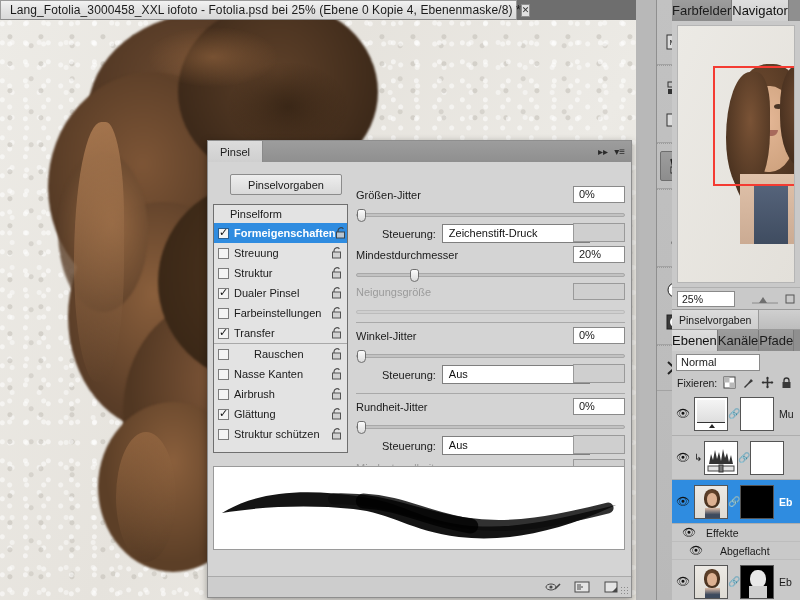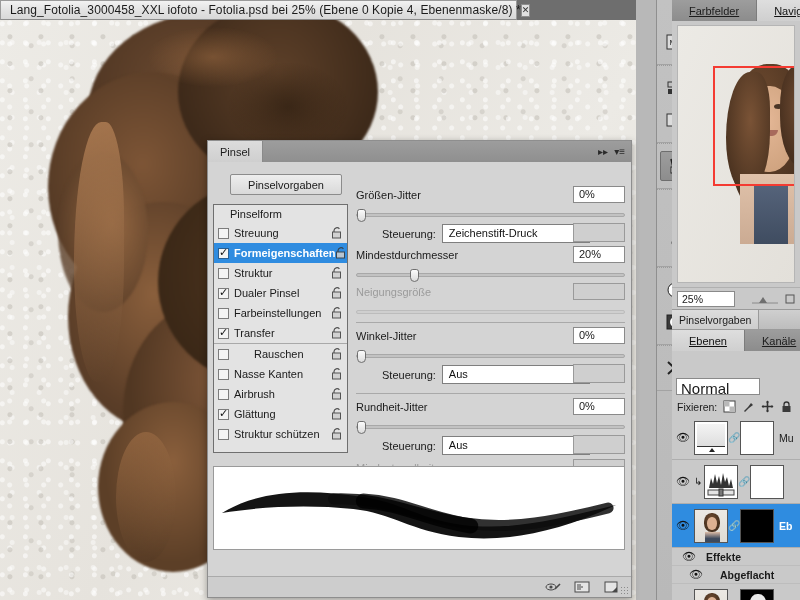--- a/index.html
+++ b/index.html
@@ -178,23 +178,23 @@
   .dock-group.dotted { border-top: 1px dotted #9b9b9b; }
   .dicon {
     width: 30px; height: 30px; margin: 2px auto; display: flex; align-items: center; justify-content: center;
     cursor: pointer; border-radius: 2px; font-size: 15px; color: #2b2b2b;
   }
   .dicon.active { background: linear-gradient(to bottom,#9d9d9d,#8d8d8d); border: 1px solid #6e6e6e; }
 
   .right-panels { position: absolute; left: 672px; top: 0; width: 128px; height: 600px; background: #c9c9c9; }
   .rtabs { display: flex; height: 21px; background: #8f8f8f; }
   .rtab {
-    flex: 0 0 auto; padding: 0 17px; display: flex; align-items: center; font-size: 11px;
+    flex: 0 0 auto; padding: 0 0; display: flex; align-items: center; font-size: 13px;
     color: #1c1c1c; background: linear-gradient(to bottom,#9d9d9d,#8c8c8c);
-    border-right: 1px solid #7c7c7c; cursor: pointer; text-decoration: underline;
+    border-right: 1px solid #7c7c7c; cursor: pointer;
   }
   .rtab.act { background: linear-gradient(to bottom,#dedede,#cfcfcf); color: #111; }
 
   .nav-thumb {
     position: relative; height: 266px; background: #c9c9c9; padding: 4px;
   }
   .nav-img {
     position: absolute; left: 5px; top: 4px; right: 5px; bottom: 4px;
     background: linear-gradient(115deg,#eceae5,#e3e0da);
     border: 1px solid #b5b5b5; overflow: hidden;
@@ -215,41 +215,41 @@
   }
   .collapsed-tab .ct-label {
     padding: 0 7px; height: 100%; display: flex; align-items: center; font-size: 10.5px;
     background: linear-gradient(to bottom,#dcdcdc,#cdcdcd); border-right: 1px solid #9a9a9a; cursor: pointer;
   }
 
   .layers-panel { background: #c9c9c9; }
   .blend-row { display: flex; align-items: center; padding: 3px 4px; }
   .blend-sel {
     width: 84px; height: 17px; background: #fff; border: 1px solid #8a8a8a;
-    font-size: 15px; padding: 1px 0 8px 4px; position: relative; cursor: pointer; margin-top: 24px;
+    font-size: 11px; padding: 1px 0 8px 4px; position: relative; cursor: pointer;
   }
   .lock-row { display: flex; align-items: center; gap: 6px; padding: 2px 4px 3px 5px; height: 18px; }
   .lock-lbl { font-size: 10.5px; color: #1a1a1a; }
   .lock-ico { width: 13px; height: 13px; cursor: pointer; }
 
   .layer-row {
     display: flex; align-items: center; height: 44px; border-bottom: 1px solid #aeaeae;
     background: #c9c9c9; cursor: pointer; position: relative;
   }
   .layer-row.sel { background: #2f8ce0; }
   .layer-row.sel .layer-name { color: #fff; font-weight: bold; }
   .eye { width: 22px; text-align: center; font-size: 11px; color: #111; flex: 0 0 auto; }
   .lthumb { width: 34px; height: 34px; border: 1px solid #555; background: #fff; flex: 0 0 auto; position: relative; overflow: hidden; }
   .link-ico { width: 12px; text-align: center; font-size: 10px; color: #333; flex: 0 0 auto; }
   .lmask { width: 34px; height: 34px; border: 1px solid #555; background: #fff; flex: 0 0 auto; }
   .layer-name { font-size: 10.5px; color: #1a1a1a; margin-left: 5px; white-space: nowrap; overflow: hidden; }
   .sub-row { display: flex; align-items: center; height: 18px; background: #c9c9c9; border-bottom: 1px solid #bdbdbd; }
   .sub-row .eye { width: 34px; }
   .sub-row.indent .eye { width: 48px; }
-  .sub-label { font-size: 10.5px; color: #1a1a1a; font-weight: bold; }
+  .sub-label { font-size: 10.5px; color: #1a1a1a; }
   .clip-arrow { font-size: 10px; color: #222; margin-right: 2px; }
 </style>
 </head>
 <body>
 
 <div class="app">
 
   <div class="doc-window">
 
     <div class="doc-titlebar">
@@ -289,38 +289,38 @@
 
       <div class="panel-body">
 
         <div class="preset-btn-wrap">
           <button class="preset-btn">Pinselvorgaben</button>
         </div>
 
         <div class="options-list">
           <div class="opt-head">Pinselform</div>
 
-          <div class="opt-row">
-            <span class="cb"></span>
-            <span class="opt-label">Streuung</span>
-            <span class="lock"><svg viewBox="0 0 12 12" width="12" height="12">
-                  <path d="M3 5V3.5a3 3 0 0 1 5.4-1.6" fill="none" stroke="#3a3a3a" stroke-width="1.2"></path>
-                  <rect x="1.5" y="5" width="8" height="6" fill="#cfcfcf" stroke="#3a3a3a" stroke-width="1"></rect>
-                </svg></span>
-          </div>
-
           <div class="opt-row sel">
             <span class="cb on"></span>
             <span class="opt-label">Formeigenschaften</span>
             <span class="lock">
               <svg viewBox="0 0 12 12" width="12" height="12">
                   <path d="M3 5V3.5a3 3 0 0 1 5.4-1.6" fill="none" stroke="#3a3a3a" stroke-width="1.2"></path>
                   <rect x="1.5" y="5" width="8" height="6" fill="#cfcfcf" stroke="#3a3a3a" stroke-width="1"></rect>
                 </svg>
             </span>
+          </div>
+
+          <div class="opt-row">
+            <span class="cb"></span>
+            <span class="opt-label">Streuung</span>
+            <span class="lock"><svg viewBox="0 0 12 12" width="12" height="12">
+                  <path d="M3 5V3.5a3 3 0 0 1 5.4-1.6" fill="none" stroke="#3a3a3a" stroke-width="1.2"></path>
+                  <rect x="1.5" y="5" width="8" height="6" fill="#cfcfcf" stroke="#3a3a3a" stroke-width="1"></rect>
+                </svg></span>
           </div>
 
           <div class="opt-row">
             <span class="cb"></span>
             <span class="opt-label">Struktur</span>
             <span class="lock"><svg viewBox="0 0 12 12" width="12" height="12">
                   <path d="M3 5V3.5a3 3 0 0 1 5.4-1.6" fill="none" stroke="#3a3a3a" stroke-width="1.2"></path>
                   <rect x="1.5" y="5" width="8" height="6" fill="#cfcfcf" stroke="#3a3a3a" stroke-width="1"></rect>
                 </svg></span>
           </div>

